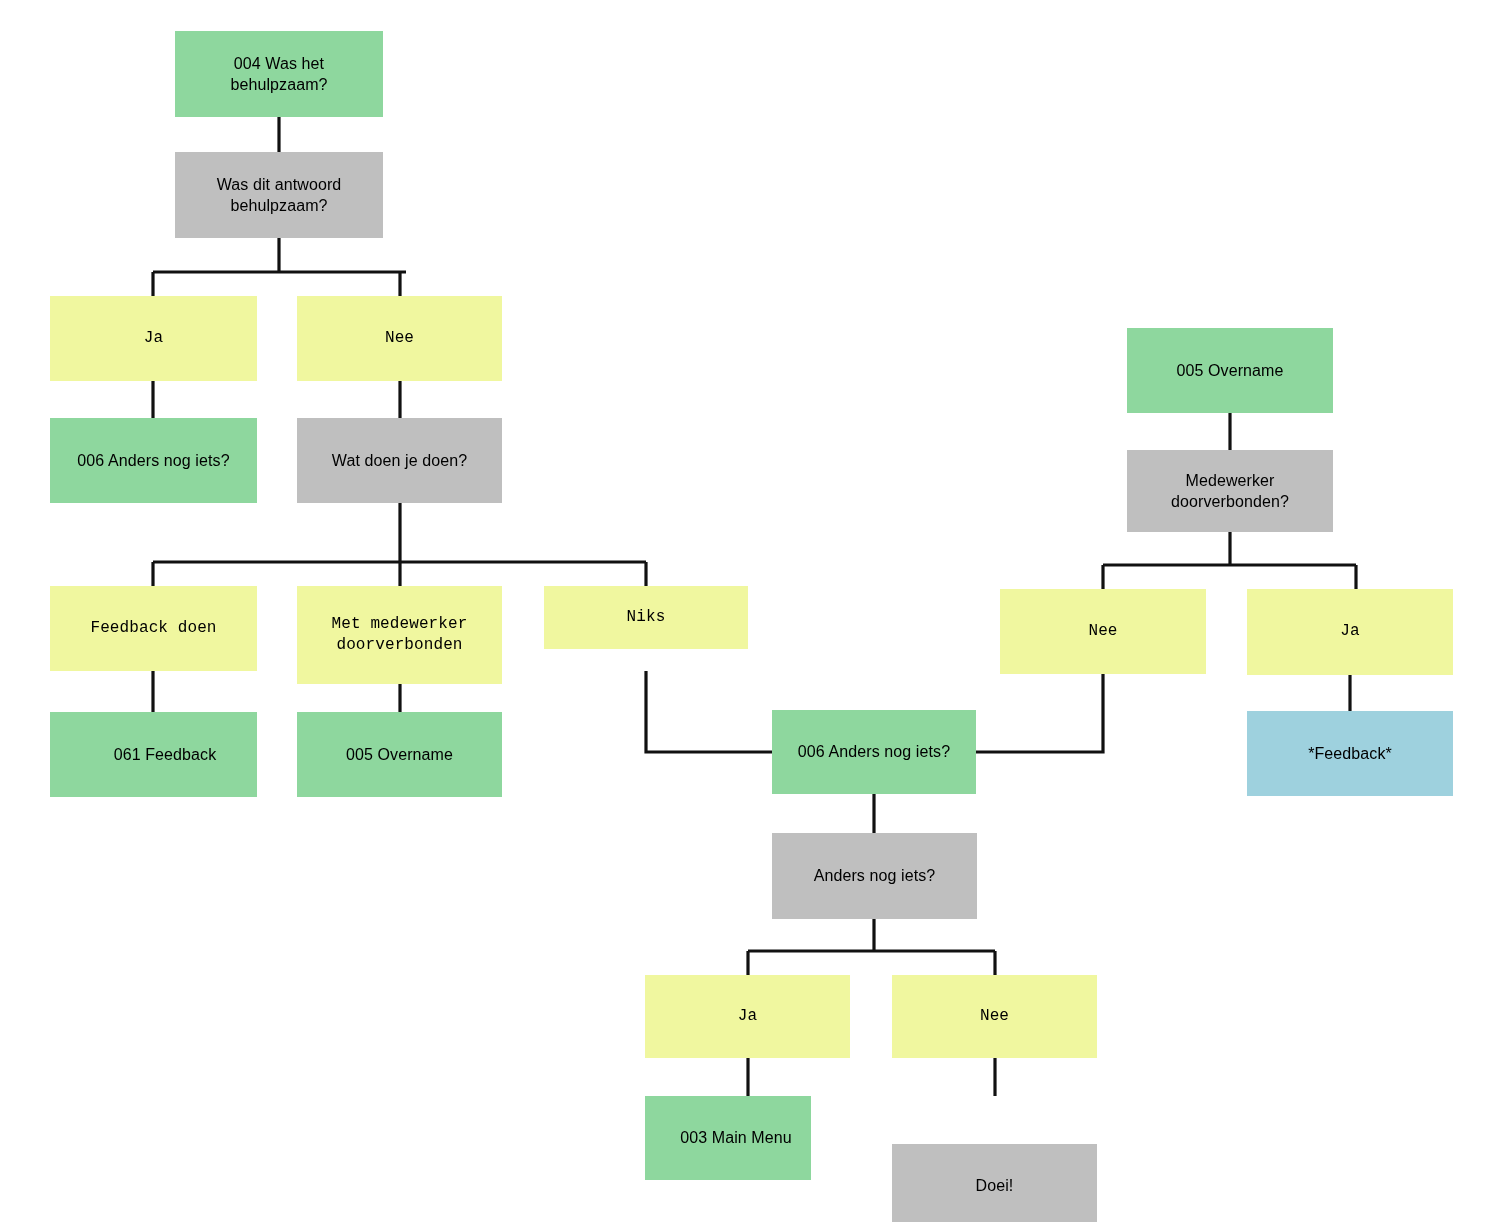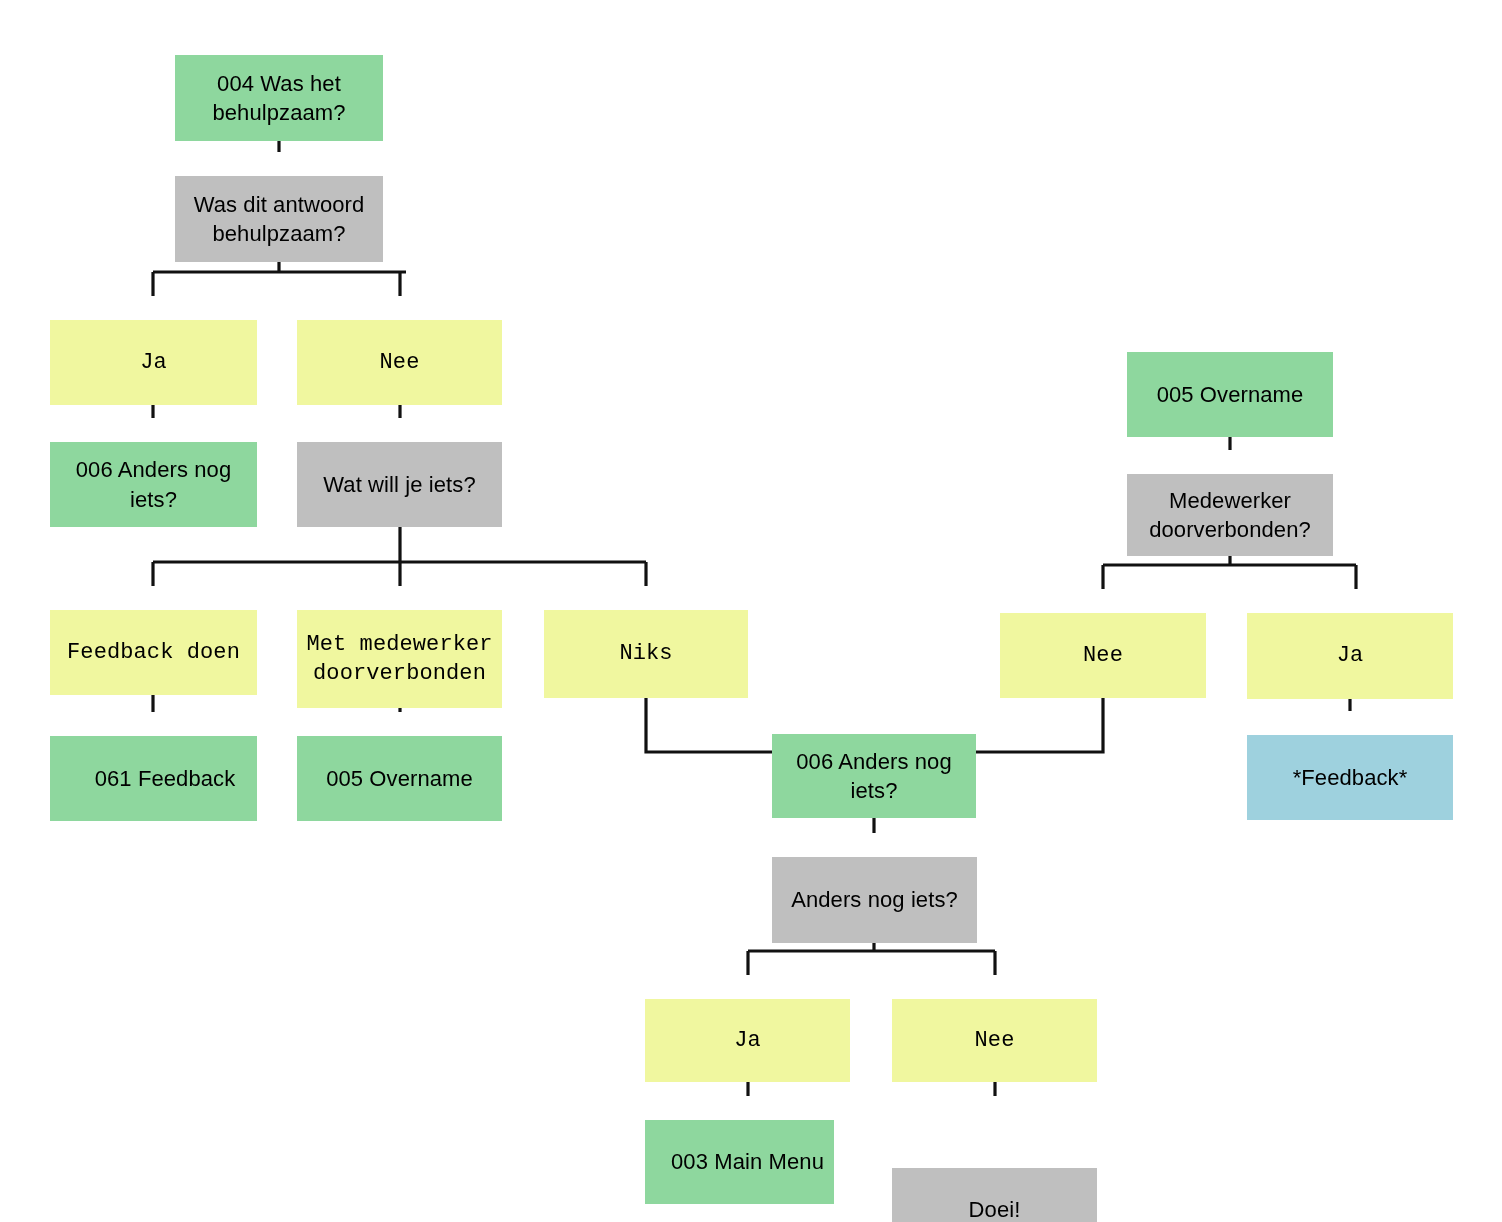--- a/index.html
+++ b/index.html
@@ -18,26 +18,25 @@
     overflow: hidden;
   }
   .node {
     position: absolute;
     display: flex;
     align-items: center;
     justify-content: center;
     text-align: center;
     box-sizing: border-box;
     padding: 2px 8px;
-    font-size: 22px;
+    font-size: 16px;
     line-height: 1.32;
     color: #000000;
     letter-spacing: 0.1px;
     z-index: 2;
-    margin-top: 24px;
   }
   .node.green  { background: #8ed79e; }
   .node.gray   { background: #bfbfbf; }
   .node.yellow { background: #f0f79f; font-family: Liberation Mono, monospace; }
   .node.blue   { background: #9ed1de; }
 
   svg.edges {
     position: absolute;
     left: 0;
     top: 0;
@@ -91,29 +90,29 @@
       <div class="node yellow" style="left: 50px; top: 296px; width: 207px; height: 85px;">
         <span>Ja</span>
       </div>
       <div class="node yellow" style="left: 297px; top: 296px; width: 205px; height: 85px;">
         <span>Nee</span>
       </div>
       <div class="node green" style="left: 50px; top: 418px; width: 207px; height: 85px;">
         <span>006 Anders nog iets?</span>
       </div>
       <div class="node gray" style="left: 297px; top: 418px; width: 205px; height: 85px;">
-        <span>Wat will je iets?</span>
+        <span>Wat doen je doen?</span>
       </div>
       <div class="node yellow" style="left: 50px; top: 586px; width: 207px; height: 85px;">
         <span>Feedback doen</span>
       </div>
       <div class="node yellow" style="left: 297px; top: 586px; width: 205px; height: 98px;">
         <span>Met medewerker doorverbonden</span>
       </div>
-      <div class="node yellow" style="left: 544px; top: 586px; width: 204px; height: 88px;">
+      <div class="node yellow" style="left: 544px; top: 586px; width: 204px; height: 63px;">
         <span>Niks</span>
       </div>
       <div class="node green" style="left: 50px; top: 712px; width: 207px; height: 85px; padding-left: 31px;">
         <span>061 Feedback</span>
       </div>
       <div class="node green" style="left: 297px; top: 712px; width: 205px; height: 85px;">
         <span>005 Overname</span>
       </div>
       <div class="node green" style="left: 1127px; top: 328px; width: 206px; height: 85px;">
         <span>005 Overname</span>
@@ -135,20 +134,20 @@
       </div>
       <div class="node gray" style="left: 772px; top: 833px; width: 205px; height: 86px;">
         <span>Anders nog iets?</span>
       </div>
       <div class="node yellow" style="left: 645px; top: 975px; width: 205px; height: 83px;">
         <span>Ja</span>
       </div>
       <div class="node yellow" style="left: 892px; top: 975px; width: 205px; height: 83px;">
         <span>Nee</span>
       </div>
-      <div class="node green" style="left: 645px; top: 1096px; width: 189px; height: 84px; padding-left: 24px;">
+      <div class="node green" style="left: 645px; top: 1096px; width: 166px; height: 84px; padding-left: 24px;">
         <span>003 Main Menu</span>
       </div>
       <div class="node gray" style="left: 892px; top: 1144px; width: 205px; height: 84px;">
         <span>Doei!</span>
       </div>
     </div>
 </div>
 
 </body></html>

